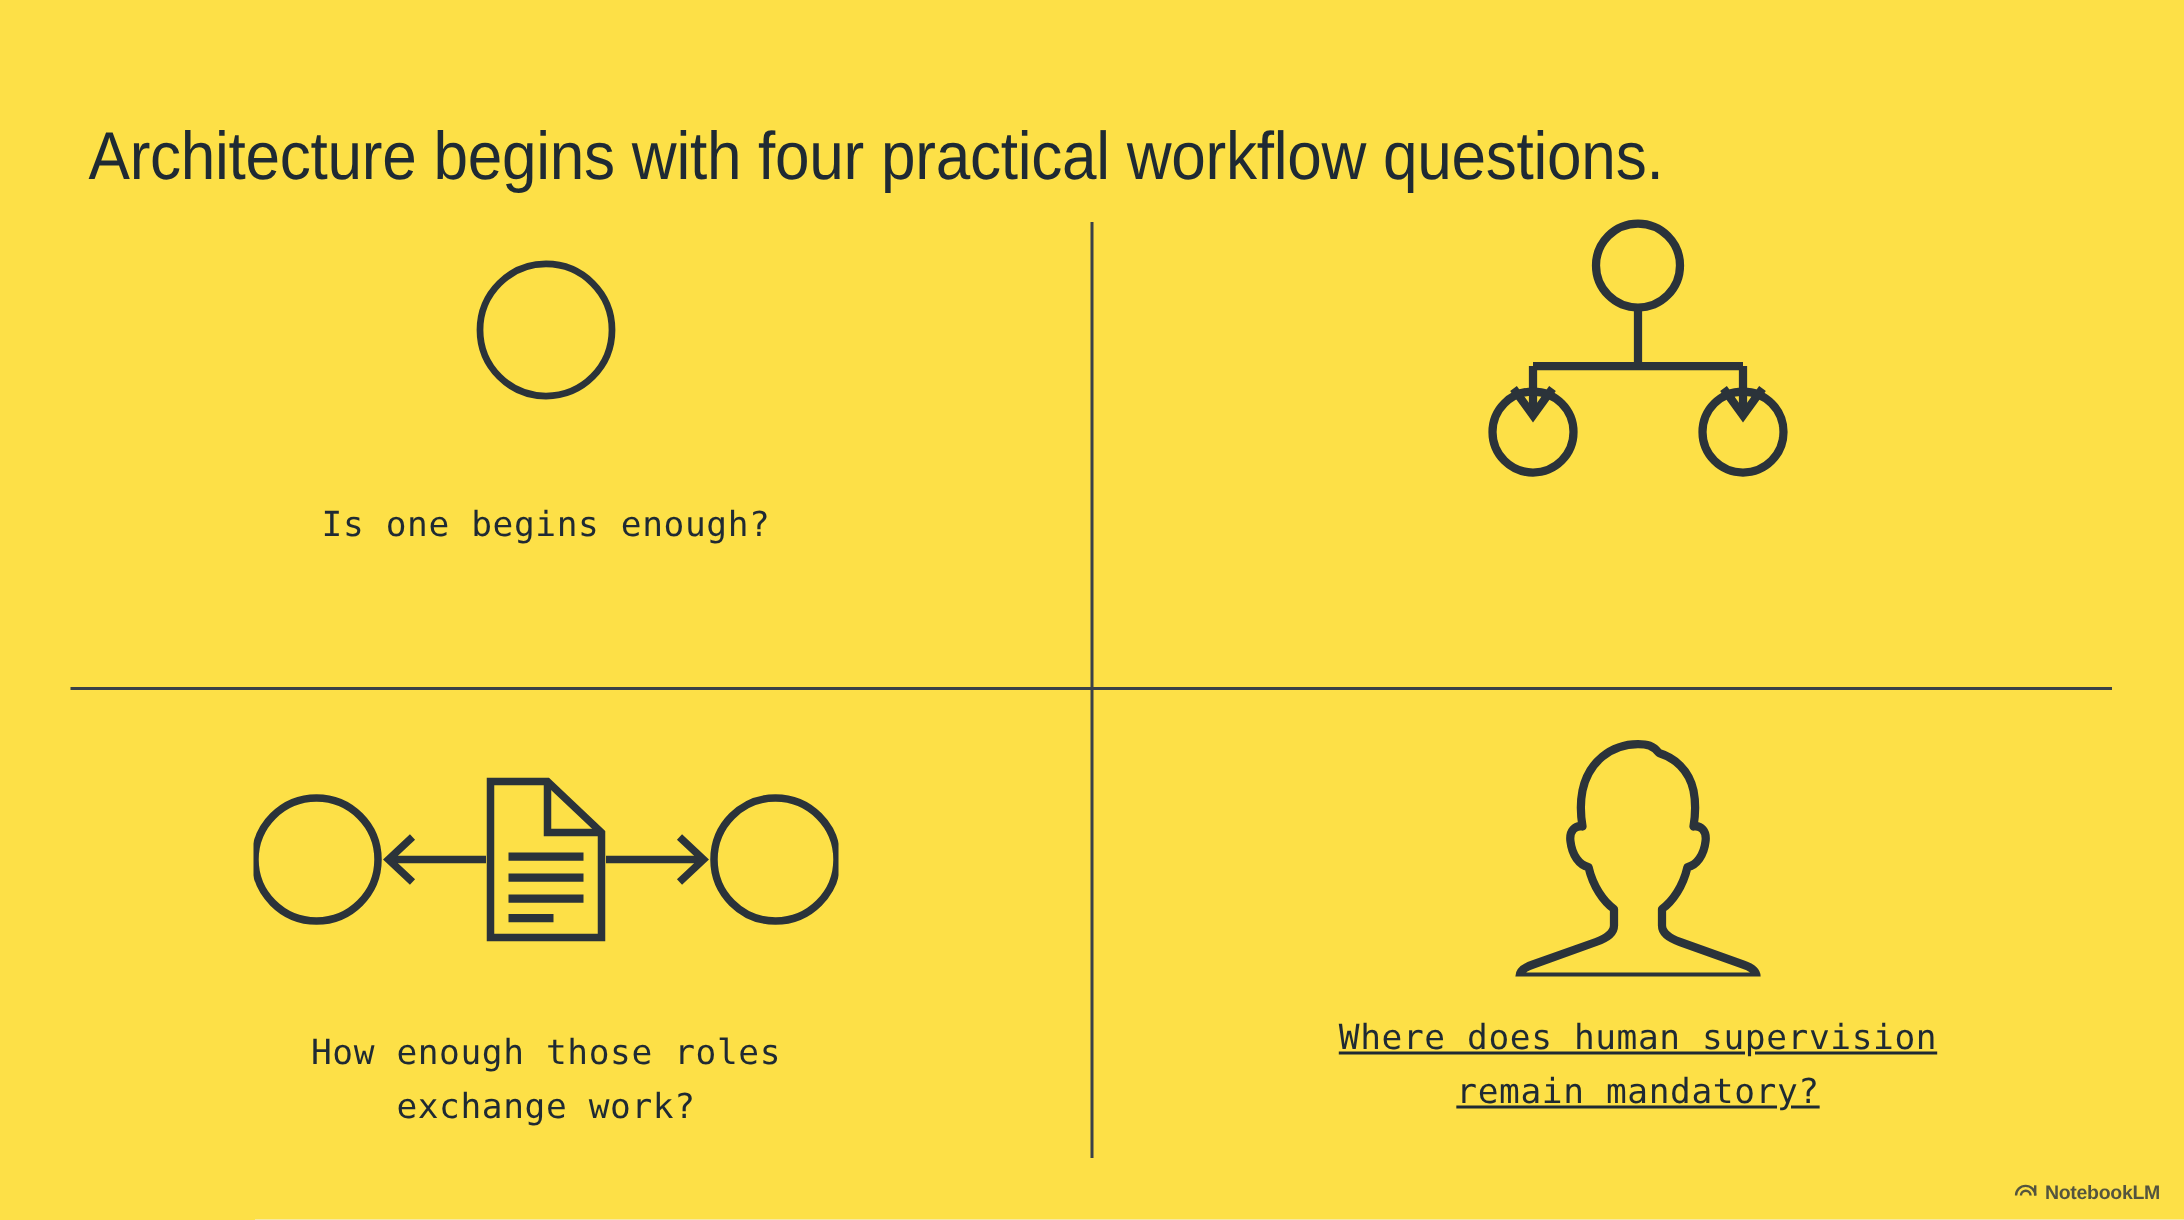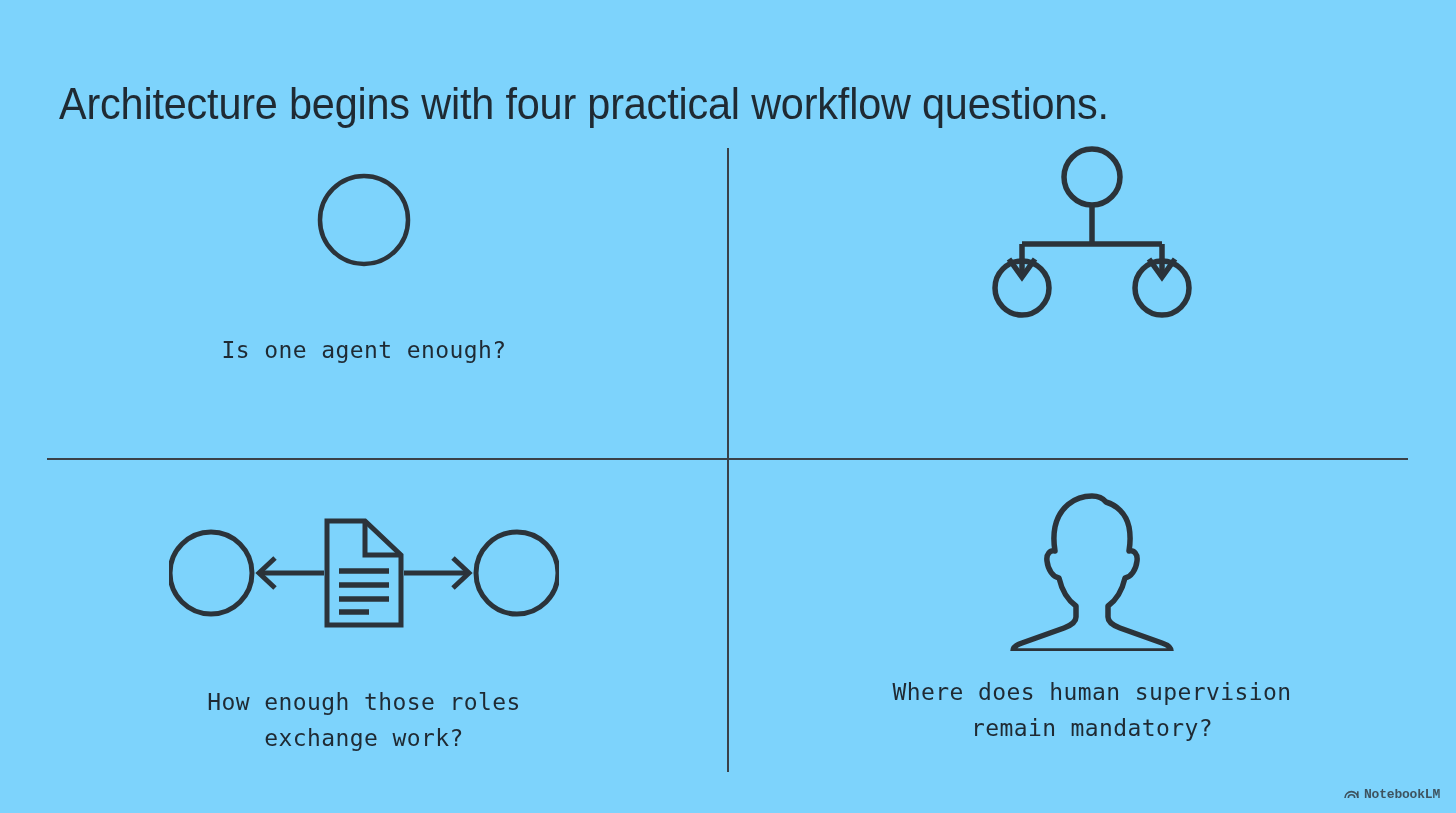--- a/index.html
+++ b/index.html
@@ -9,21 +9,21 @@
     padding: 0;
     background: #f2efe7;
   }
   body {
     font-family: "Liberation Sans", sans-serif;
   }
   .slide {
     position: relative;
     width: 1456px;
     height: 813px;
-    background: #7dd3fc;
+    background: #fde047;
     overflow: hidden;
   }
 
   
   .slide-title {
     position: absolute;
     left: 59px;
     top: 44px;
     width: 1340px;
     font-family: "Liberation Sans Narrow", "Liberation Sans", sans-serif;
@@ -92,34 +92,34 @@
   .cell-1 .cell-icon { margin-top: 28px; height: 120px; }
   .cell-1 .cell-caption { margin-top: 52px; }
 
   .cell-2 .cell-icon { margin-top: 8px; height: 182px; }
   .cell-2 .cell-caption { margin-top: 12px; }
 
   .cell-3 .cell-icon { margin-top: 52px; height: 126px; }
   .cell-3 .cell-caption { margin-top: 48px; }
 
   .cell-4 .cell-icon { margin-top: 28px; height: 170px; }
-  .cell-4 .cell-caption { margin-top: 18px; }
+  .cell-4 .cell-caption { margin-top: 18px; text-decoration: underline; }
 
   
   .watermark {
     position: absolute;
     right: 16px;
     bottom: 10px;
     display: flex;
     align-items: center;
     gap: 5px;
     opacity: 0.82;
   }
   .watermark-label {
-    font-family: Liberation Mono, monospace;
+    font-family: Liberation Sans, sans-serif;
     font-size: 13px;
     font-weight: 600;
     letter-spacing: -0.2px;
     color: #30373d;
   }
 </style>
 </head>
 <body>
 
 <div class="slide">
@@ -130,21 +130,21 @@
   <div class="divider-h"></div>
 
   <div class="grid">
 
     <div class="cell cell-1">
       <div class="cell-icon">
         <svg width="104" height="104" viewBox="0 0 104 104" aria-hidden="true">
           <circle cx="52" cy="52" r="44" fill="none" stroke="#2b333a" stroke-width="4.5"></circle>
         </svg>
       </div>
-      <div class="cell-caption">Is one agent enough?</div>
+      <div class="cell-caption">Is one begins enough?</div>
     </div>
 
     <div class="cell cell-2">
       <div class="cell-icon">
         <svg width="200" height="175" viewBox="0 0 200 175" aria-hidden="true">
           <g fill="none" stroke="#2b333a" stroke-width="5.5" stroke-linecap="butt">
 
             <circle cx="100" cy="33" r="28"></circle>
 
             <path d="M100 61 L100 100"></path>

